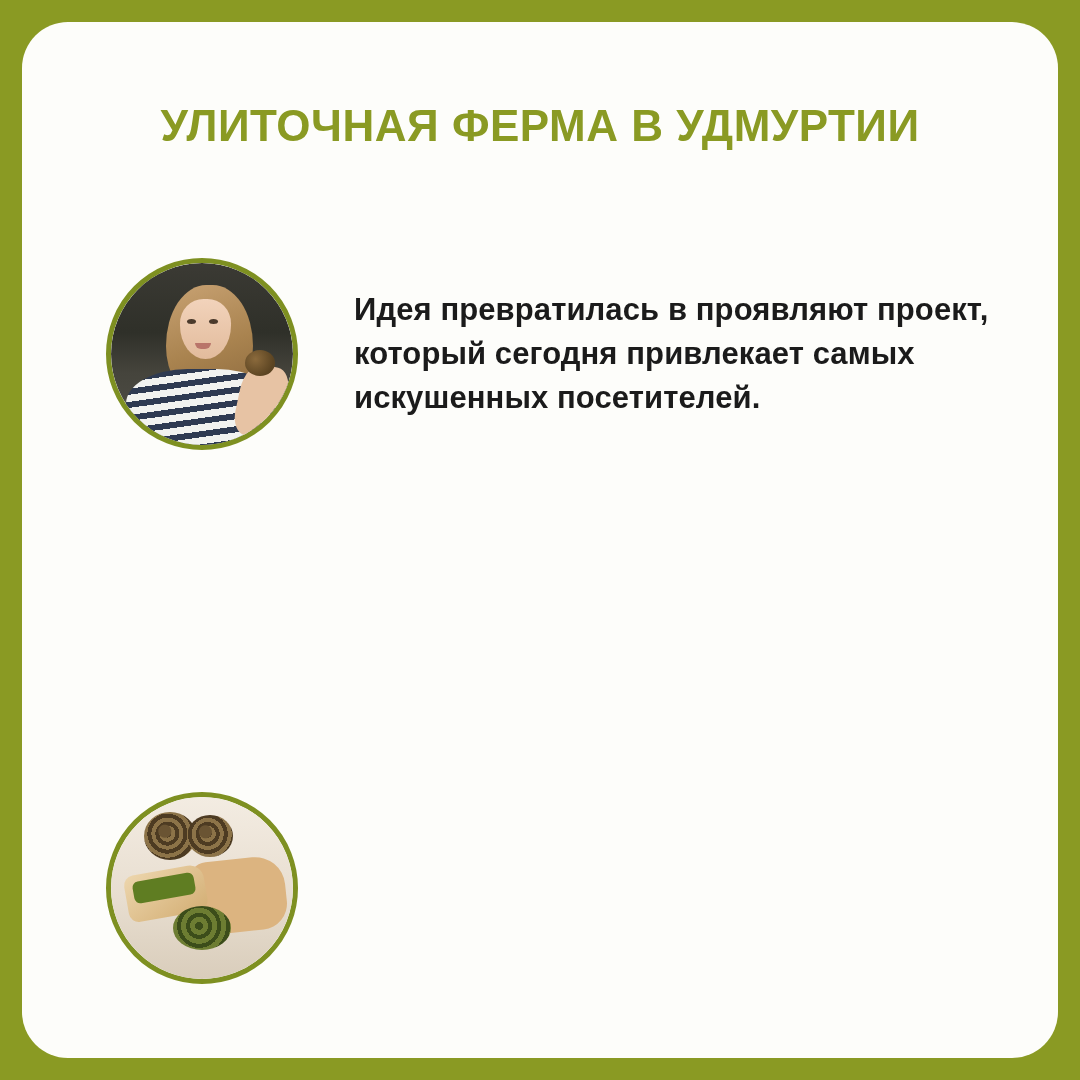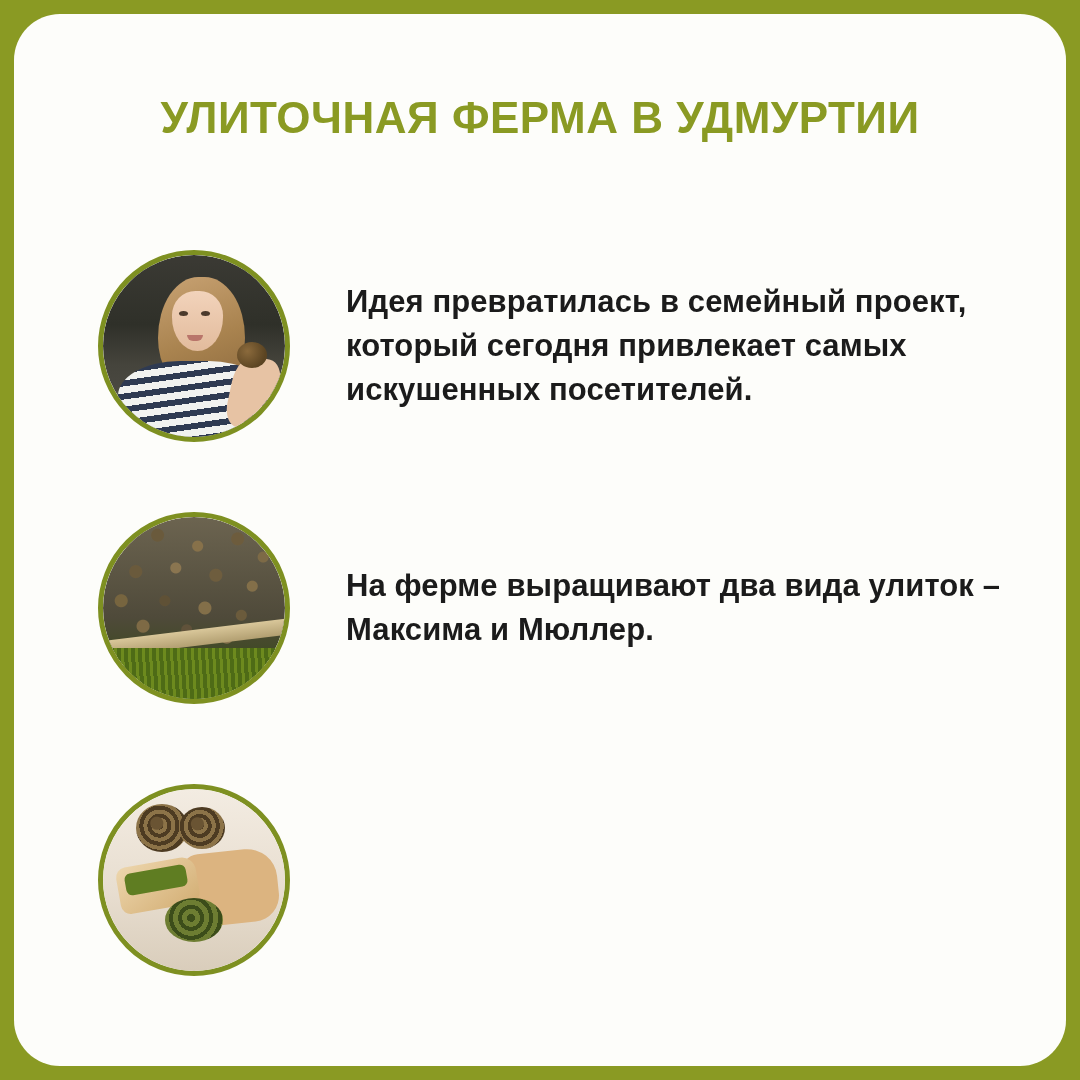--- a/index.html
+++ b/index.html
@@ -12,21 +12,21 @@
     background: #8a9a23;
     font-family: "Liberation Sans", sans-serif;
     overflow: hidden;
   }
   .poster {
     position: relative;
     width: 1080px;
     height: 1080px;
     background: #8a9a23;
     box-sizing: border-box;
-    padding: 14px;
+    padding: 22px;
   }
   .card {
     position: relative;
     width: 100%;
     height: 100%;
     background: #fdfdfa;
     border-radius: 46px;
     box-sizing: border-box;
     padding: 0;
     overflow: hidden;
@@ -275,36 +275,24 @@
             <div class="face"></div>
             <div class="eye l"></div>
             <div class="eye r"></div>
             <div class="mouth"></div>
             <div class="body"></div>
             <div class="arm"></div>
             <div class="snailhand"></div>
           </div>
         </div>
         <div class="text">
-          <p>Идея превратилась в семейный проект, который сегодня привлекает самых искушенных посетителей.</p>
+          <p>Идея превратилась в проявляют проект, который сегодня привлекает самых искушенных посетителей.</p>
         </div>
       </div>
 
-      <div class="row row-2">
-        <div class="thumb">
-          <div class="inner photo-snails">
-            <div class="dots"></div>
-            <div class="plank"></div>
-            <div class="grass"></div>
-          </div>
-        </div>
-        <div class="text">
-          <p>На ферме выращивают два вида улиток – Максима и Мюллер.</p>
-        </div>
-      </div>
 
       <div class="row row-3">
         <div class="thumb">
           <div class="inner photo-dish">
             <div class="bread"></div>
             <div class="toast"></div>
             <div class="herb"></div>
             <div class="shell s1"></div>
             <div class="shell s2"></div>
             <div class="shell s3"></div>

